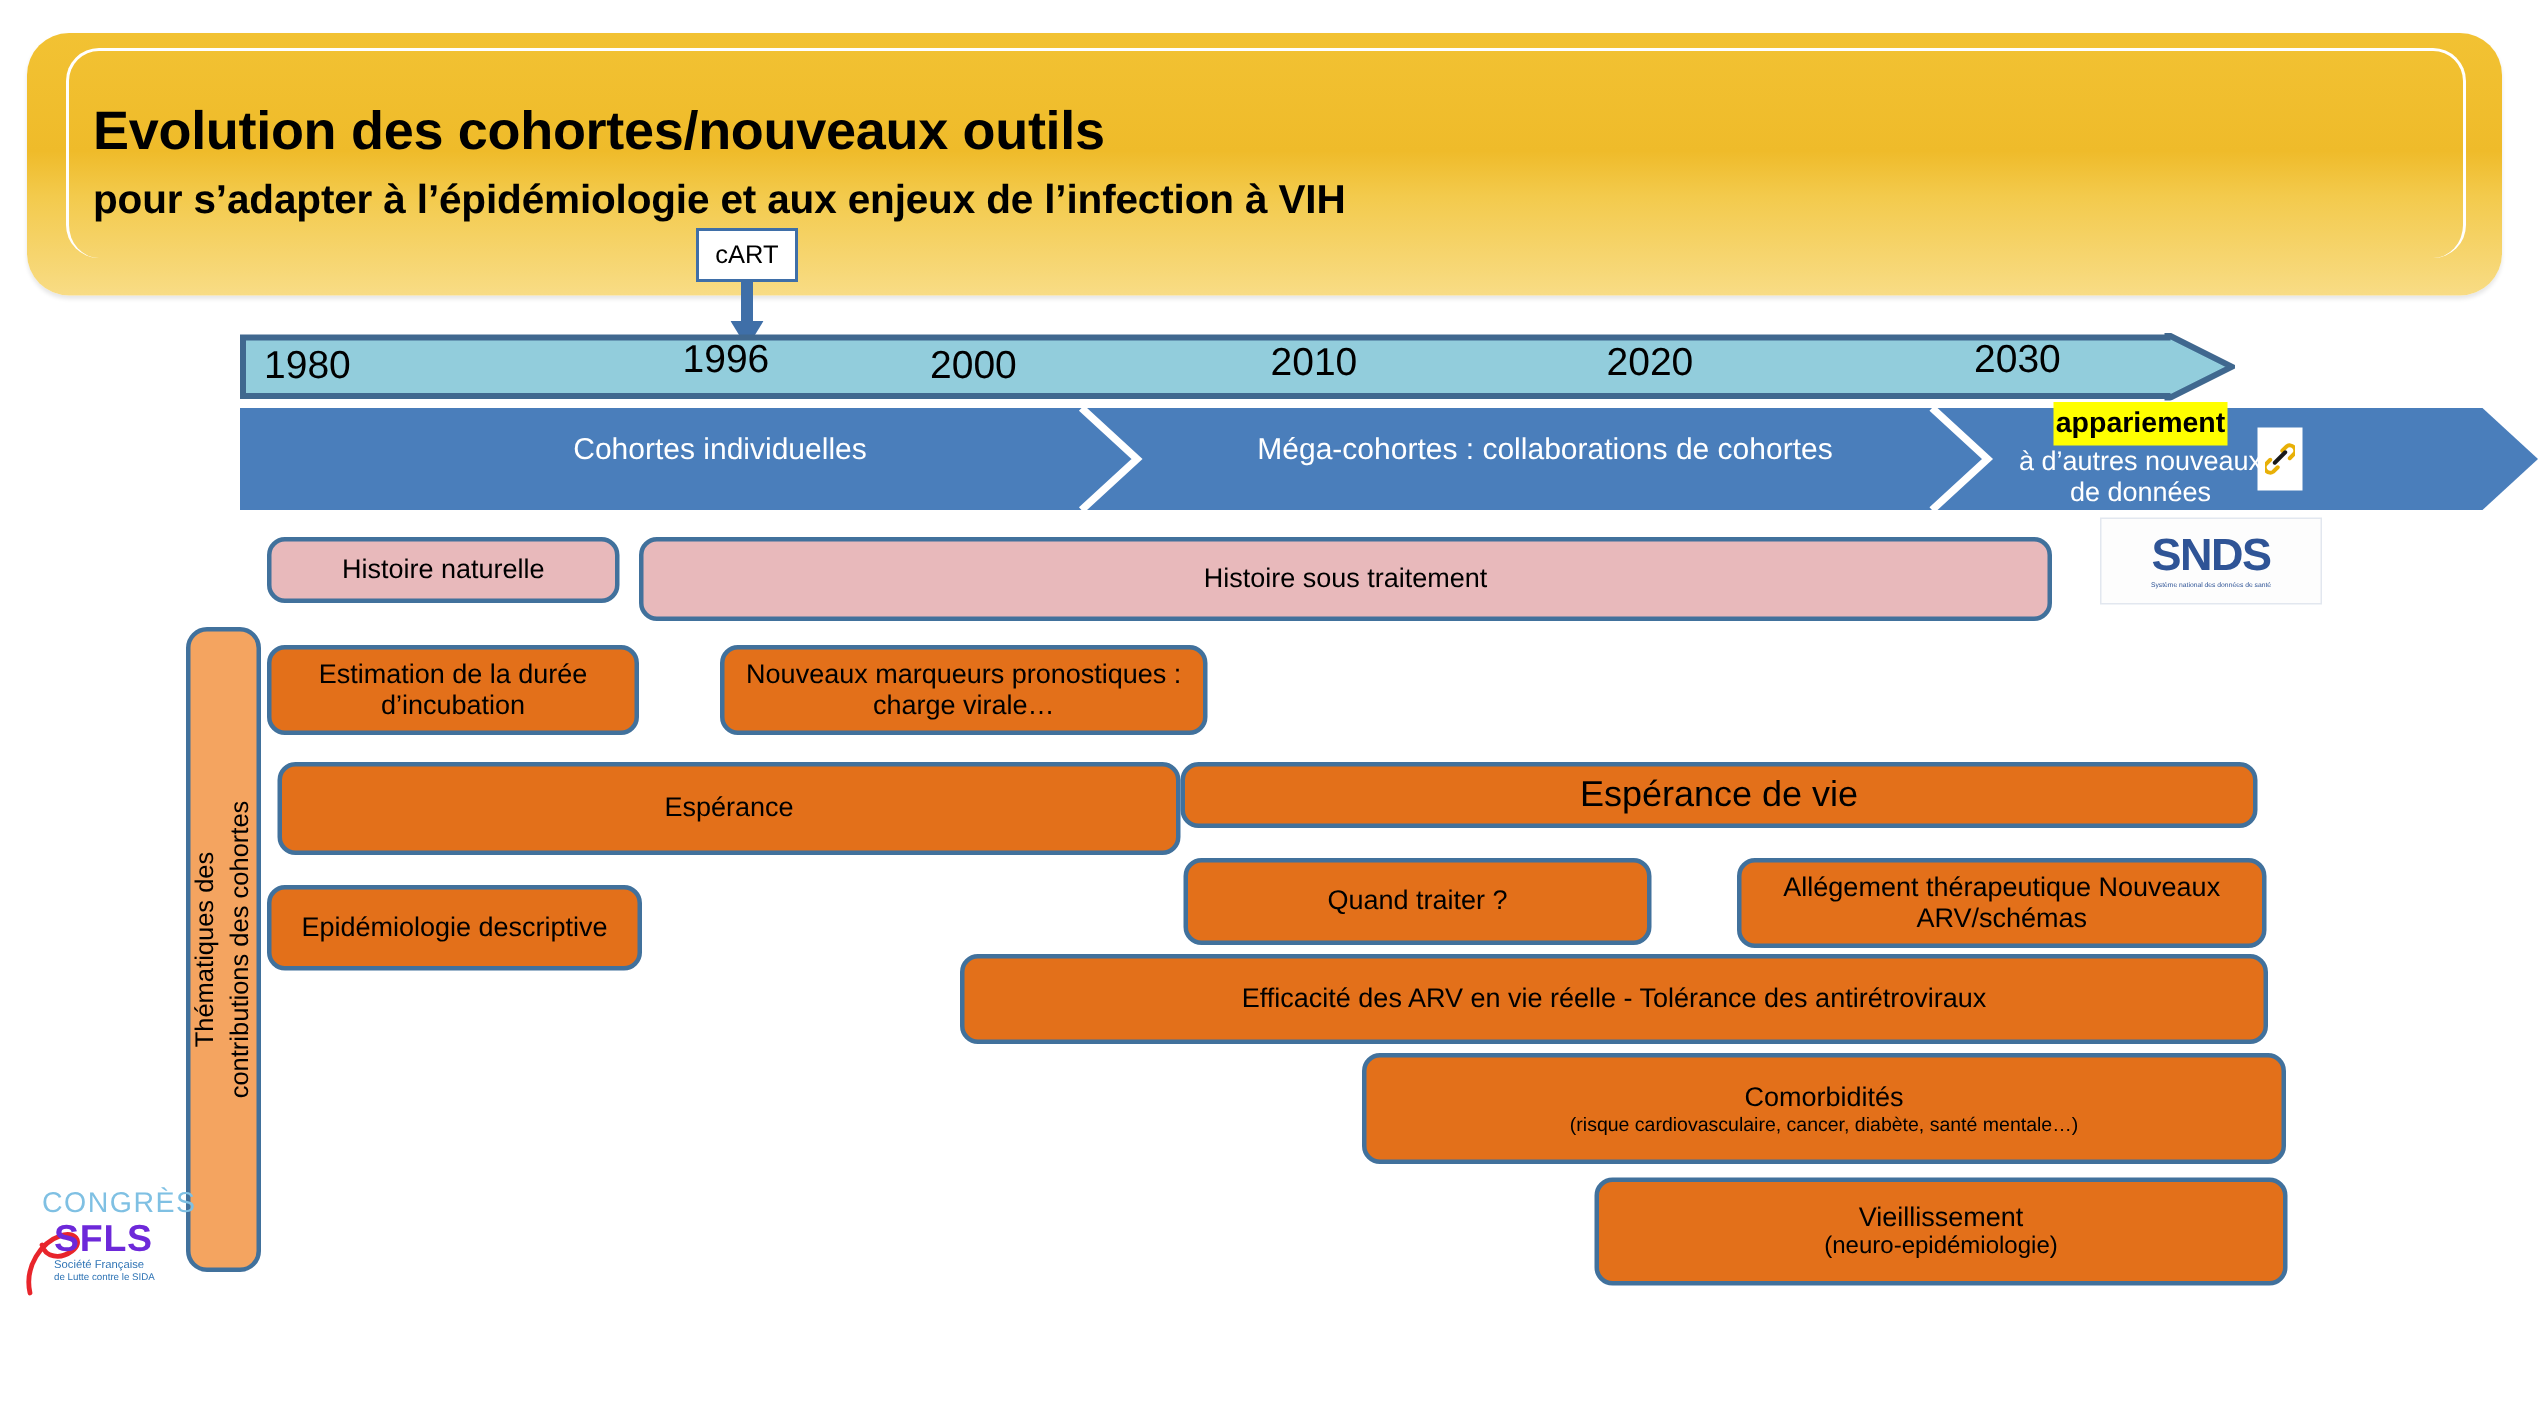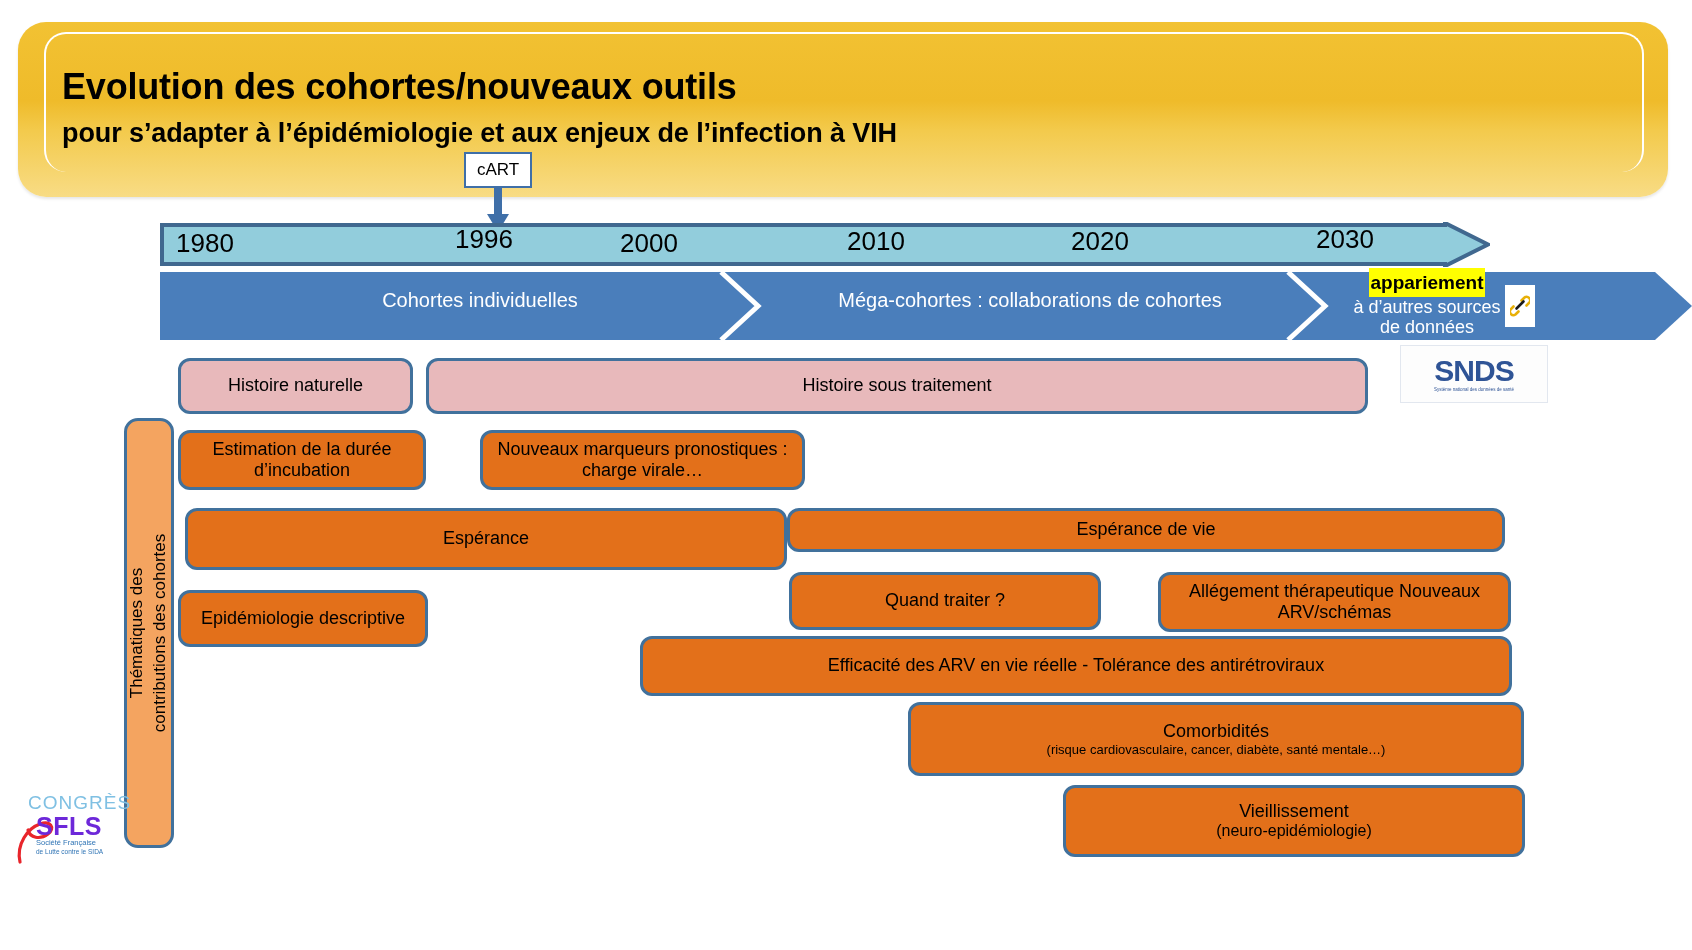--- a/index.html
+++ b/index.html
@@ -110,28 +110,28 @@
     box-sizing:border-box;
     display:flex;align-items:center;justify-content:center;
     text-align:center;
     color:#000;
     line-height:1.18;
     padding:0 8px;
   }
   .pink{background:#e8b9bb;}
   .orange{background:#e3701a;}
 
-  .b-hist-nat{left:178px;top:358px;width:235px;height:56px;font-size:18px;}
+  .b-hist-nat{left:178px;top:358px;width:235px;height:44px;font-size:18px;}
   .b-hist-trait{left:426px;top:358px;width:942px;height:56px;font-size:18px;}
 
   .b-estimation{left:178px;top:430px;width:248px;height:60px;font-size:18px;}
   .b-marqueurs{left:480px;top:430px;width:325px;height:60px;font-size:18px;}
 
   .b-mortalite{left:185px;top:508px;width:602px;height:62px;font-size:18px;}
-  .b-esperance{left:787px;top:508px;width:718px;height:44px;font-size:18px;}
+  .b-esperance{left:787px;top:508px;width:718px;height:44px;font-size:24px;}
 
   .b-epidemio{left:178px;top:590px;width:250px;height:57px;font-size:18px;}
   .b-quand{left:789px;top:572px;width:312px;height:58px;font-size:18px;}
   .b-allegement{left:1158px;top:572px;width:353px;height:60px;font-size:18px;}
 
   .b-efficacite{left:640px;top:636px;width:872px;height:60px;font-size:18px;}
   .b-comorbidites{left:908px;top:702px;width:616px;height:74px;font-size:18px;}
   .b-vieillissement{left:1063px;top:785px;width:462px;height:72px;font-size:18px;}
 
   
@@ -195,21 +195,21 @@
 
   <polygon points="0,0 1495,0 1532,34 1495,68 0,68" fill="#4A7EBB"></polygon>
 
   <polyline points="561,0 598,34 561,68" fill="none" stroke="#ffffff" stroke-width="5"></polyline>
   <polyline points="1128,0 1165,34 1128,68" fill="none" stroke="#ffffff" stroke-width="5"></polyline>
 </svg>
 <div class="abs chev-label" id="chev1-label">Cohortes individuelles</div>
 <div class="abs chev-label" id="chev2-label">Méga-cohortes : collaborations de cohortes</div>
 <div class="abs" id="chev3-wrap">
   <span id="chev3-title">appariement</span><br>
-  <span class="chev3-sub">à d’autres sources</span><br>
+  <span class="chev3-sub">à d’autres nouveaux</span><br>
   <span class="chev3-sub">de données</span>
 </div>
 <div class="abs" id="link-icon-box">
   <svg width="20" height="24" viewBox="0 0 20 24">
     <g fill="none" stroke="#E8B007" stroke-width="2.6" stroke-linecap="round">
       <path d="M11.5 6.5 L14.5 3.5 a3.6 3.6 0 0 1 5 5 L16.5 11.5"></path>
       <path d="M8.5 17.5 L5.5 20.5 a3.6 3.6 0 0 1 -5 -5 L3.5 12.5"></path>
     </g>
     <g fill="none" stroke="#1a1a1a" stroke-width="2.6" stroke-linecap="round">
       <path d="M6.5 14.5 L13.5 7.5"></path>

